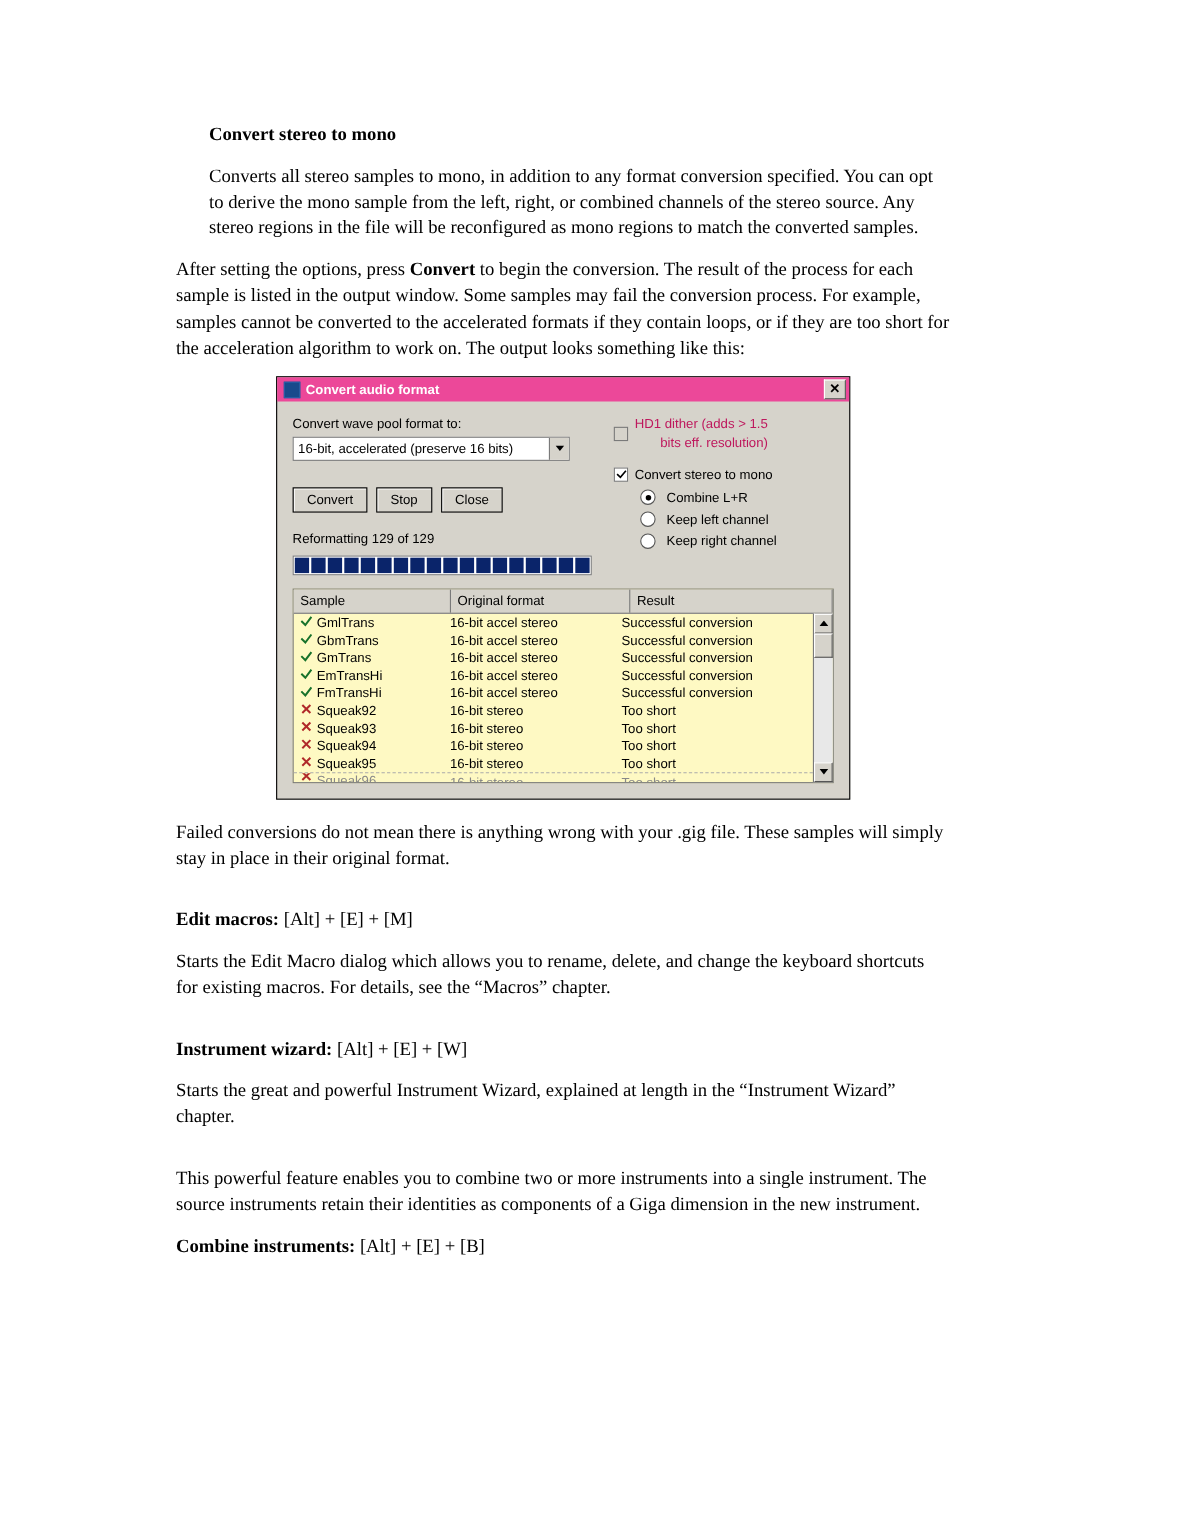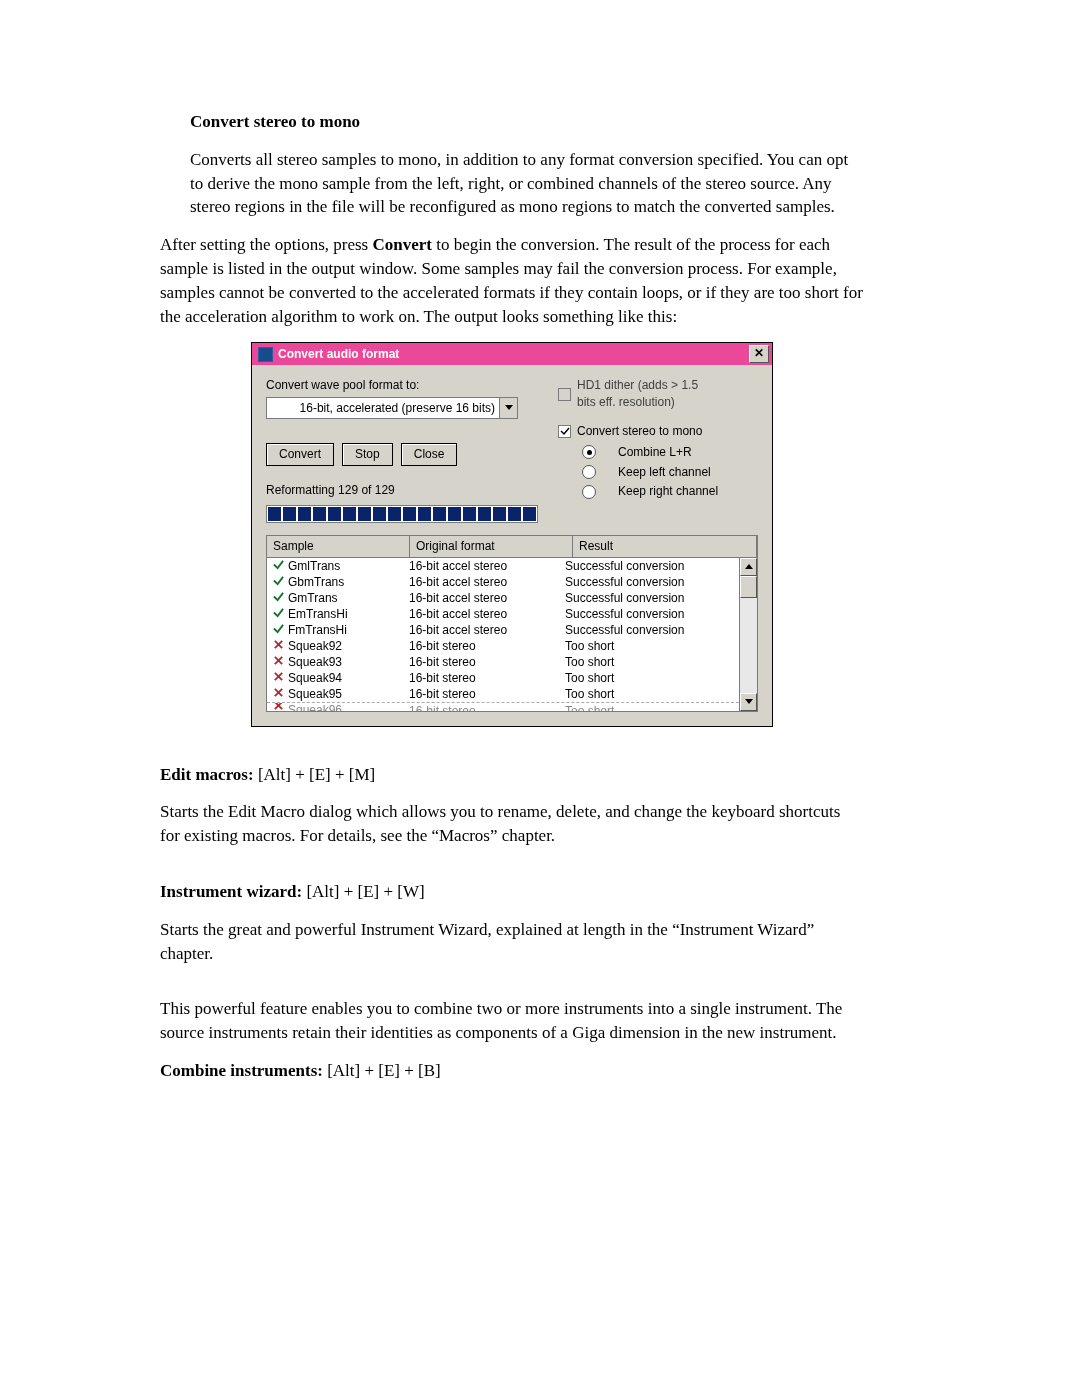--- a/index.html
+++ b/index.html
@@ -70,21 +70,21 @@
   .dlg-left { flex: 1; }
   .dlg-right { width: 200px; }
   .lbl { margin-bottom: 3px; }
   .combo {
     display: flex;
     border: 1px solid #7a7a7a;
     background: #fff;
     height: 20px;
     width: 250px;
   }
-  .combo-text { flex: 1; padding: 2px 4px; font-size: 12px; text-align: right; }
+  .combo-text { flex: 1; padding: 2px 4px; font-size: 12px; }
   .combo-btn {
     width: 17px;
     background: #d6d3cb;
     border-left: 1px solid #7a7a7a;
     display: flex; align-items: center; justify-content: center;
   }
   .combo-btn svg { width: 8px; height: 6px; }
   .btnrow { margin-top: 24px; display: flex; gap: 8px; }
   .btn {
     border: 1px solid #000;
@@ -111,33 +111,33 @@
   .ck-row { display: flex; align-items: center; gap: 6px; margin-bottom: 4px; }
   .ck {
     width: 13px; height: 13px;
     border: 1px solid #7a7a7a;
     background: #fff;
     box-sizing: border-box;
     display:flex;align-items:center;justify-content:center;
   }
   .ck.disabled { background:#d6d3cb; }
   .ck svg { width:10px; height:10px; }
-  .dim { color: #404040; }
+  .dim { color: #be185d; text-align: right; }
   .radio-group { margin: 4px 0 0 24px; }
-  .radio-row { display:flex; align-items:center; gap:22px; margin-bottom:3px;}
+  .radio-row { display:flex; align-items:center; gap:10px; margin-bottom:3px;}
   .radio {
     width:12px;height:12px;border:1px solid #555;border-radius:50%;
     background:#fff; display:flex;align-items:center;justify-content:center;
   }
   .radio .dot { width:5px;height:5px;border-radius:50%;background:#000; }
 
   .results {
     margin: 12px 14px 14px 14px;
     border: 1px solid #7a7a7a;
-    background: #ffffff;
+    background: #fef9c3;
     position: relative;
   }
   .results-hdr {
     display:flex;
     background:#d6d3cb;
     border-bottom:1px solid #7a7a7a;
     font-size:12px;
   }
   .results-hdr > div {
     padding:2px 6px;
@@ -411,20 +411,21 @@
           <div class="sb-btn">
               <svg viewBox="0 0 8 6">
                 <path d="M0 0 L8 0 L4 5 Z" fill="#000"></path>
               </svg>
             </div>
         </div>
       </div>
     </div>
   </div>
 
+  <p>Failed conversions do not mean there is anything wrong with your .gig file.  These samples will simply stay in place in their original format.</p>
 
   <div class="section-break"></div>
   <p>
     <span class="inline-bold">Edit macros:</span><span> [Alt] + [E] + [M]</span>
   </p>
   <p>Starts the Edit Macro dialog which allows you to rename, delete, and change the keyboard shortcuts for existing macros.  For details, see the “Macros” chapter.</p>
 
   <div class="section-break"></div>
   <p>
     <span class="inline-bold">Instrument wizard:</span><span> [Alt] + [E] + [W]</span>

